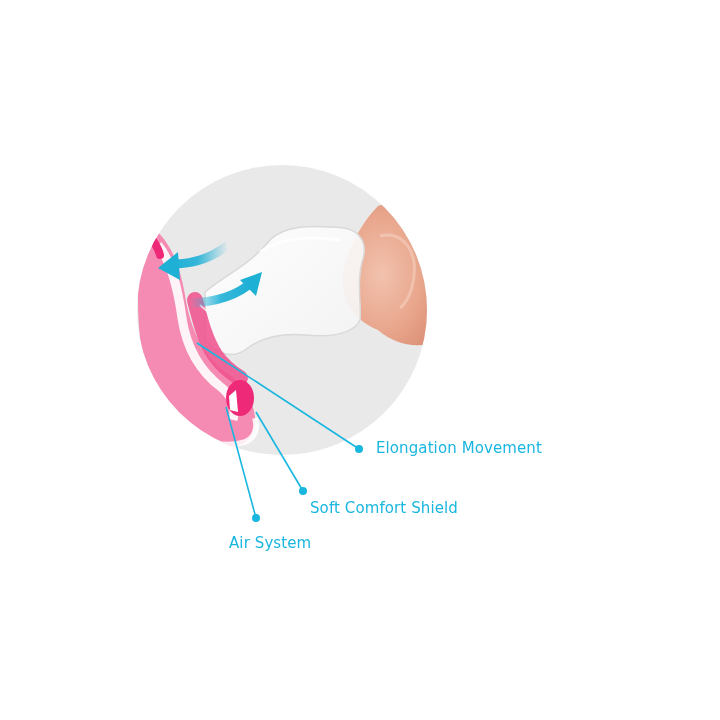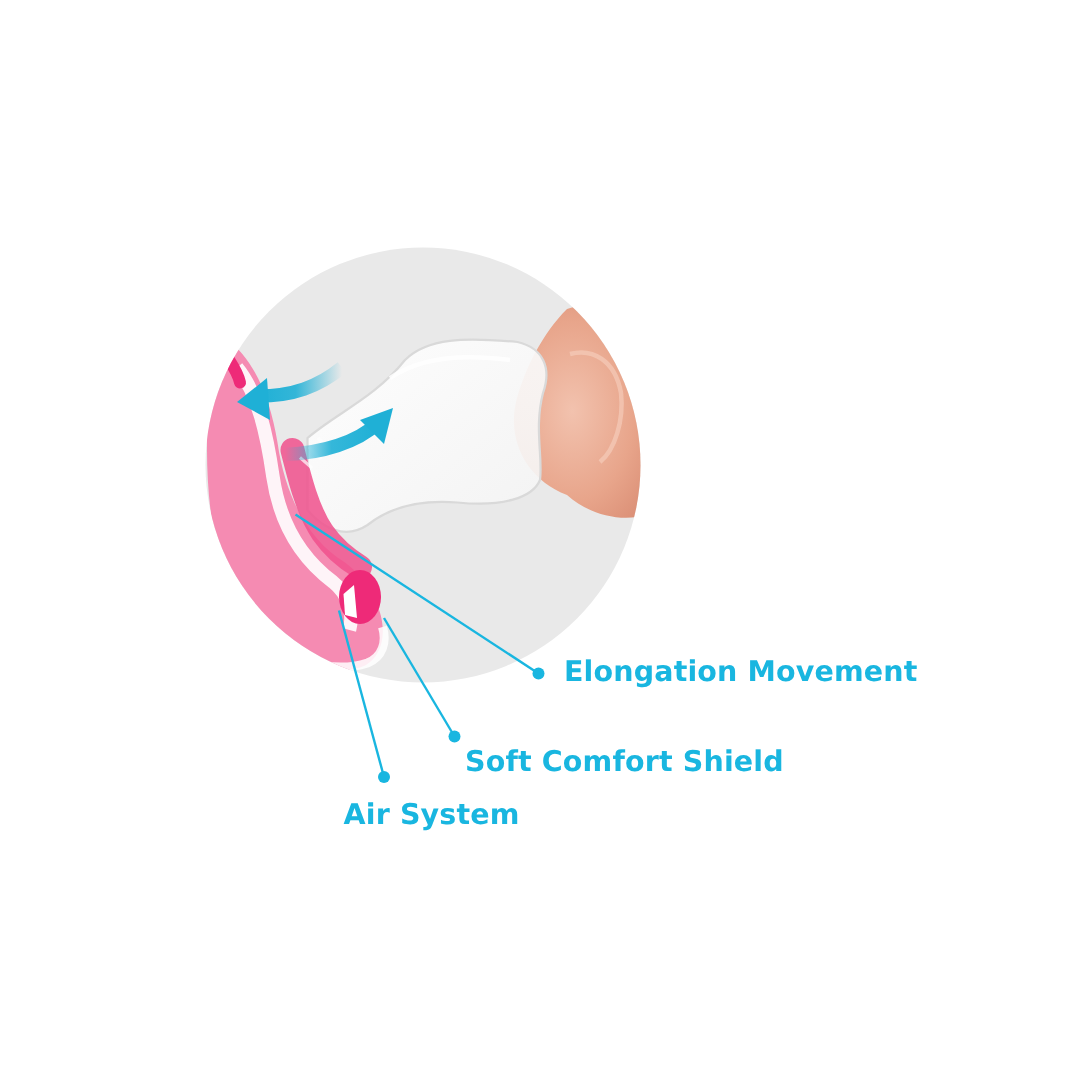--- a/index.html
+++ b/index.html
@@ -1,18 +1,18 @@
 <!DOCTYPE html>
 <html><head>
   <meta charset="utf-8">
   <style>
     html, body { margin: 0; padding: 0; }
     body { width: 720px; height: 720px; background: #ffffff; position: relative; overflow: hidden; font-family: "DejaVu Sans", sans-serif; }
     .stage { position: absolute; left: 0; top: 0; width: 720px; height: 720px; }
-    .label { position: absolute; color: var(--accent, #19b6e0); font-size: 19px; line-height: 28px; white-space: nowrap; letter-spacing: 0.1px; font-weight: bold; }
+    .label { position: absolute; color: var(--accent, #19b6e0); font-size: 15px; line-height: 28px; white-space: nowrap; letter-spacing: 0.1px; }
     #lbl-elong { left: 376px; top: 434px; }
     #lbl-shield { left: 310px; top: 494px; }
     #lbl-air { left: 229px; top: 529px; }
   </style>
 </head>
 <body style="--accent: #19b6e0;">
 
 <div class="stage">
   <svg width="720" height="720" viewBox="0 0 720 720">
     <defs>

